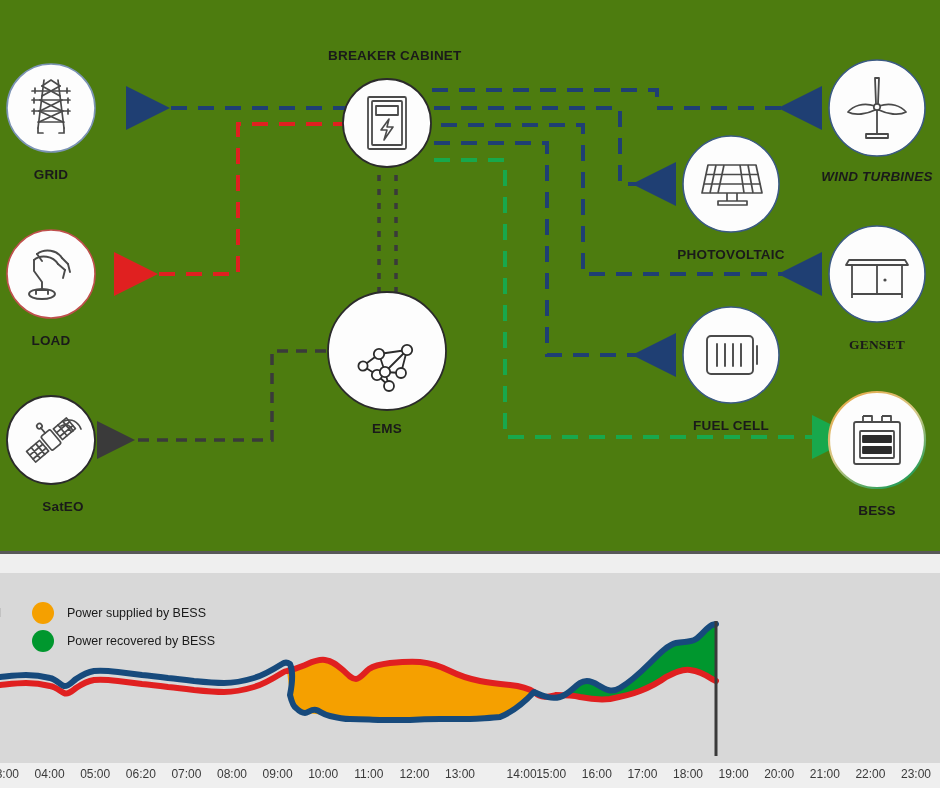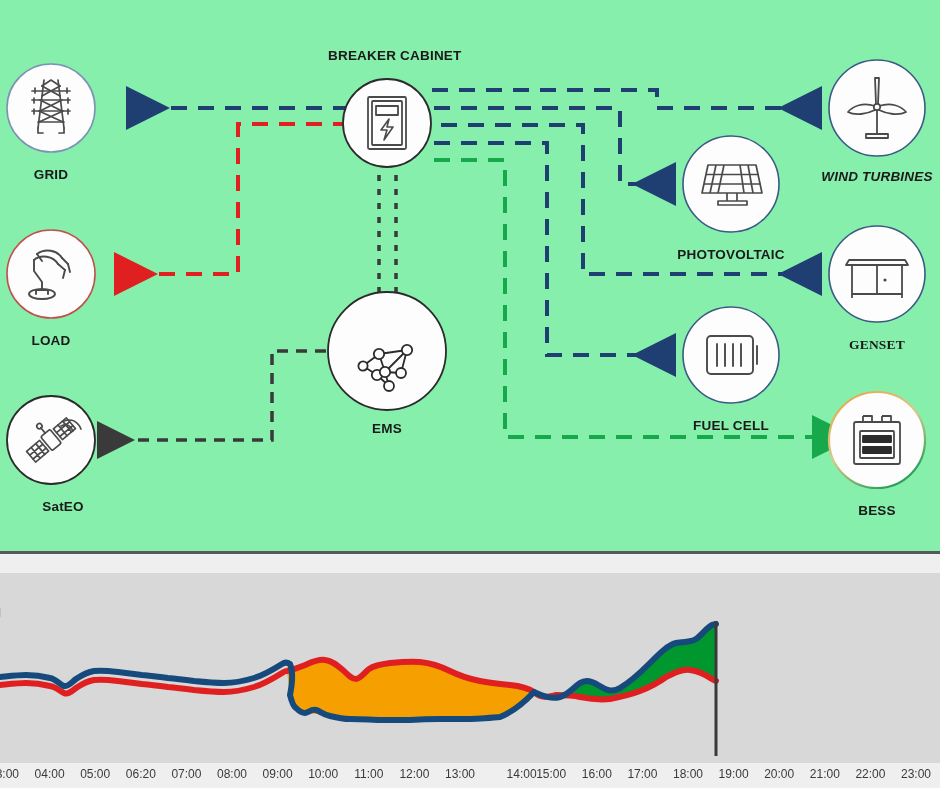--- a/index.html
+++ b/index.html
@@ -8,21 +8,21 @@
     background:#ececec;
     font-family:"Liberation Sans", sans-serif;
     overflow:hidden;
     position:relative;
   }
   #root{position:relative;width:940px;height:788px;}
 
   
   .diagram{
     position:absolute;left:0;top:0;width:940px;height:553px;
-    background:#86efac;
+    background:#4d7c0f;
   }
   .divider{
     position:absolute;left:0;top:551px;width:940px;height:3px;
     background:#585858;
   }
   .diagram-svg{position:absolute;left:0;top:0;width:940px;height:553px;}
 
   
   .node{
     position:absolute;
@@ -380,20 +380,30 @@
                  C660,80 668,72 676,70
                  C684,68 690,70 696,66
                  C702,62 706,55 712,52
                  L716,51"></path>
 
         <line x1="716" y1="48" x2="716" y2="183" stroke="#3a3a3a" stroke-width="3"></line>
       </svg>
 
       <div class="legend-clip">d</div>
 
+      <div class="legend" style="left:32px;">
+        <div class="legend-row">
+          <span class="legend-dot" style="background:#f5a000;"></span>
+          <span class="legend-text">Power supplied by BESS</span>
+        </div>
+        <div class="legend-row">
+          <span class="legend-dot" style="background:#00972e;"></span>
+          <span class="legend-text">Power recovered by BESS</span>
+        </div>
+      </div>
     </div>
 
     <div class="axis">
         <span class="tick" style="left: 4px;">03:00</span>
         <span class="tick" style="left: 49.6px;">04:00</span>
         <span class="tick" style="left: 95.2px;">05:00</span>
         <span class="tick" style="left: 140.8px;">06:20</span>
         <span class="tick" style="left: 186.4px;">07:00</span>
         <span class="tick" style="left: 232px;">08:00</span>
         <span class="tick" style="left: 277.6px;">09:00</span>

